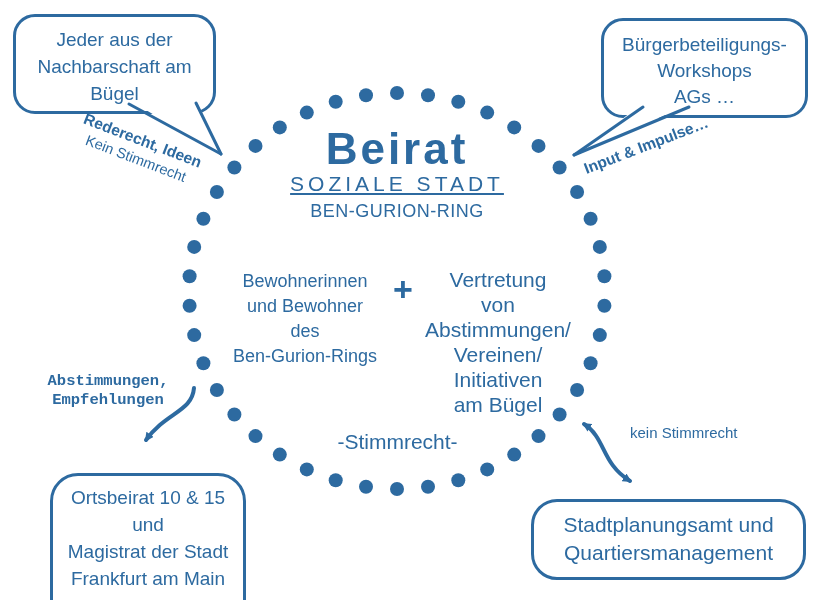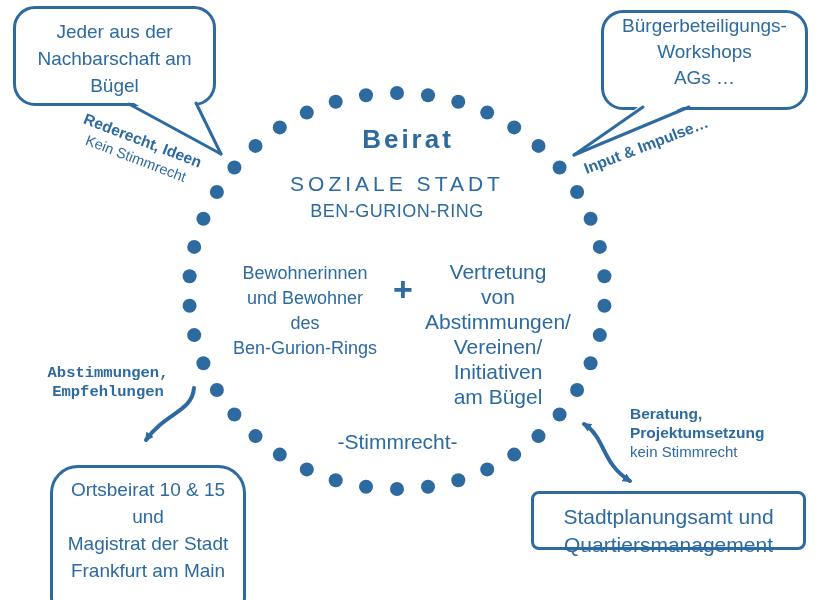--- a/index.html
+++ b/index.html
@@ -3,45 +3,45 @@
 <meta charset="utf-8">
 <style>
   html,body{margin:0;padding:0;}
   body{
     width:820px;height:600px;position:relative;overflow:hidden;
     background:#ffffff;
     font-family:"Liberation Sans", sans-serif;
     color:#2d6aa0;
   }
   .abs{position:absolute;}
-  .ml{white-space:pre-line;}
+  .ml{white-space:pre-line;margin-top:8px;}
   .center{text-align:center;}
 
   
   .bubble, .rbox{
     position:absolute;
     border:3px solid #2d6aa0;
     background:#ffffff;
     box-sizing:border-box;
     text-align:center;
     z-index:2;
   }
   .bubble-tl{left:13px;top:6px;width:203px;height:100px;border-radius:22px;
     font-size:19px;line-height:27px;padding-top:9px;}
   .bubble-tr{left:601px;top:10px;width:207px;height:100px;border-radius:22px;
-    font-size:19px;line-height:26px;padding-top:0;}
+    font-size:19px;line-height:26px;padding-top:11px;}
   .box-bl{left:50px;top:465px;width:196px;height:160px;border-radius:28px;
     font-size:19px;line-height:27px;padding-top:8px;}
-  .box-br{left:531px;top:491px;width:275px;height:59px;border-radius:8px;
+  .box-br{left:531px;top:491px;width:275px;height:81px;border-radius:26px;
     font-size:21px;line-height:28px;padding-top:9px;}
 
   
-  .title{left:258px;top:124px;width:300px;font-size:26px;font-weight:bold;
+  .title{left:247px;top:124px;width:300px;font-size:44px;font-weight:bold;
     letter-spacing:3px;}
-  .sub1{left:247px;top:172px;width:300px;font-size:21px;letter-spacing:4px;}
+  .sub1{left:247px;top:172px;width:300px;font-size:21px;letter-spacing:4px;text-decoration:underline;}
   .sub2{left:247px;top:201px;width:300px;font-size:18px;letter-spacing:0.5px;}
 
   
   .left-group{left:220px;top:261px;width:170px;font-size:18px;line-height:25px;}
   .plus{left:386px;top:270px;width:34px;font-size:34px;font-weight:bold;}
   .right-group{left:417px;top:259px;width:162px;font-size:21px;line-height:25px;}
   .voting{left:320px;top:430px;width:155px;font-size:21px;text-align:center;}
 
   
   .note{font-size:15.5px;line-height:19px;}
@@ -97,22 +97,21 @@
   <b>Rederecht, Ideen</b><br>
   <span class="reg">Kein Stimmrecht</span>
 </div>
 
 <div class="abs note note-tr">Input &amp; Impulse…</div>
 
 <div class="abs note note-bl ml">Abstimmungen,
 Empfehlungen</div>
 
 <div class="abs note note-br">
-  <span class="ml">Beratung,
-Projektumsetzung</span><br>
+  <br>
   <span class="reg">kein Stimmrecht</span>
 </div>
 
 <svg class="overlay" width="820" height="600" viewBox="0 0 820 600">
   <defs>
     <marker id="ah" markerWidth="9" markerHeight="9" refX="7" refY="4.5" orient="auto-start-reverse" markerUnits="userSpaceOnUse">
       <path d="M0,0 L9,4.5 L0,9 Z" fill="#2d6aa0"></path>
     </marker>
   </defs>
 

